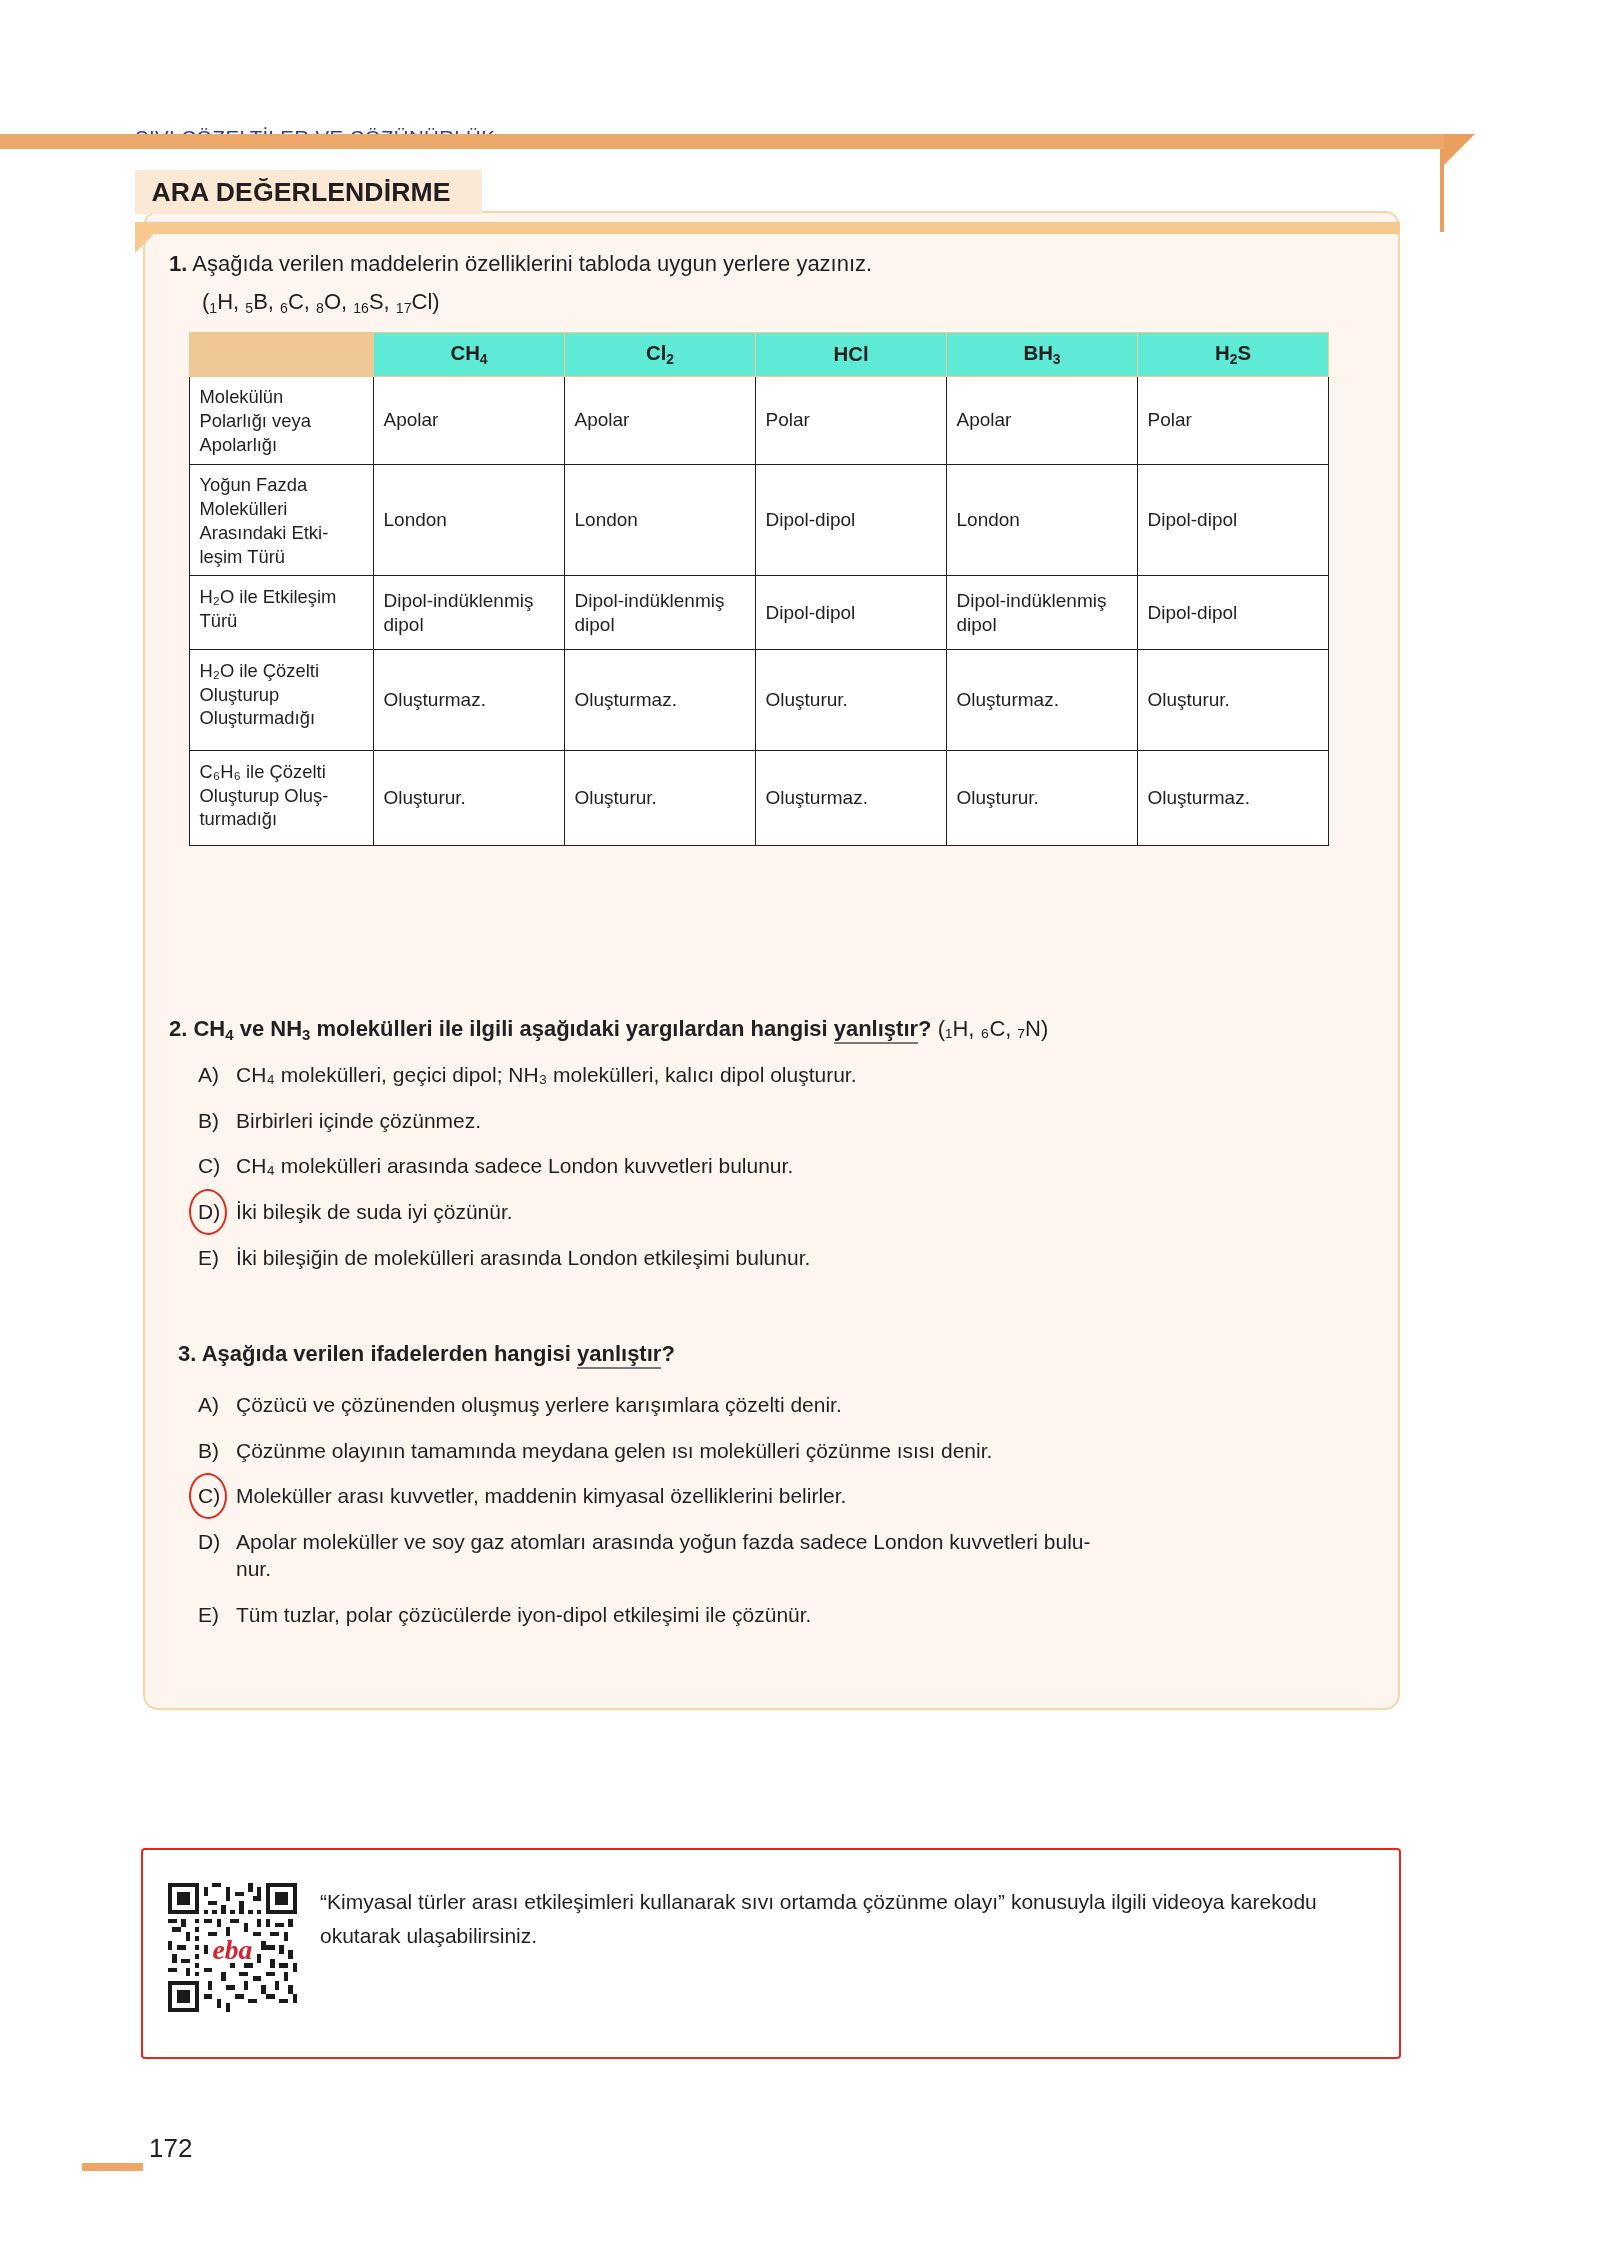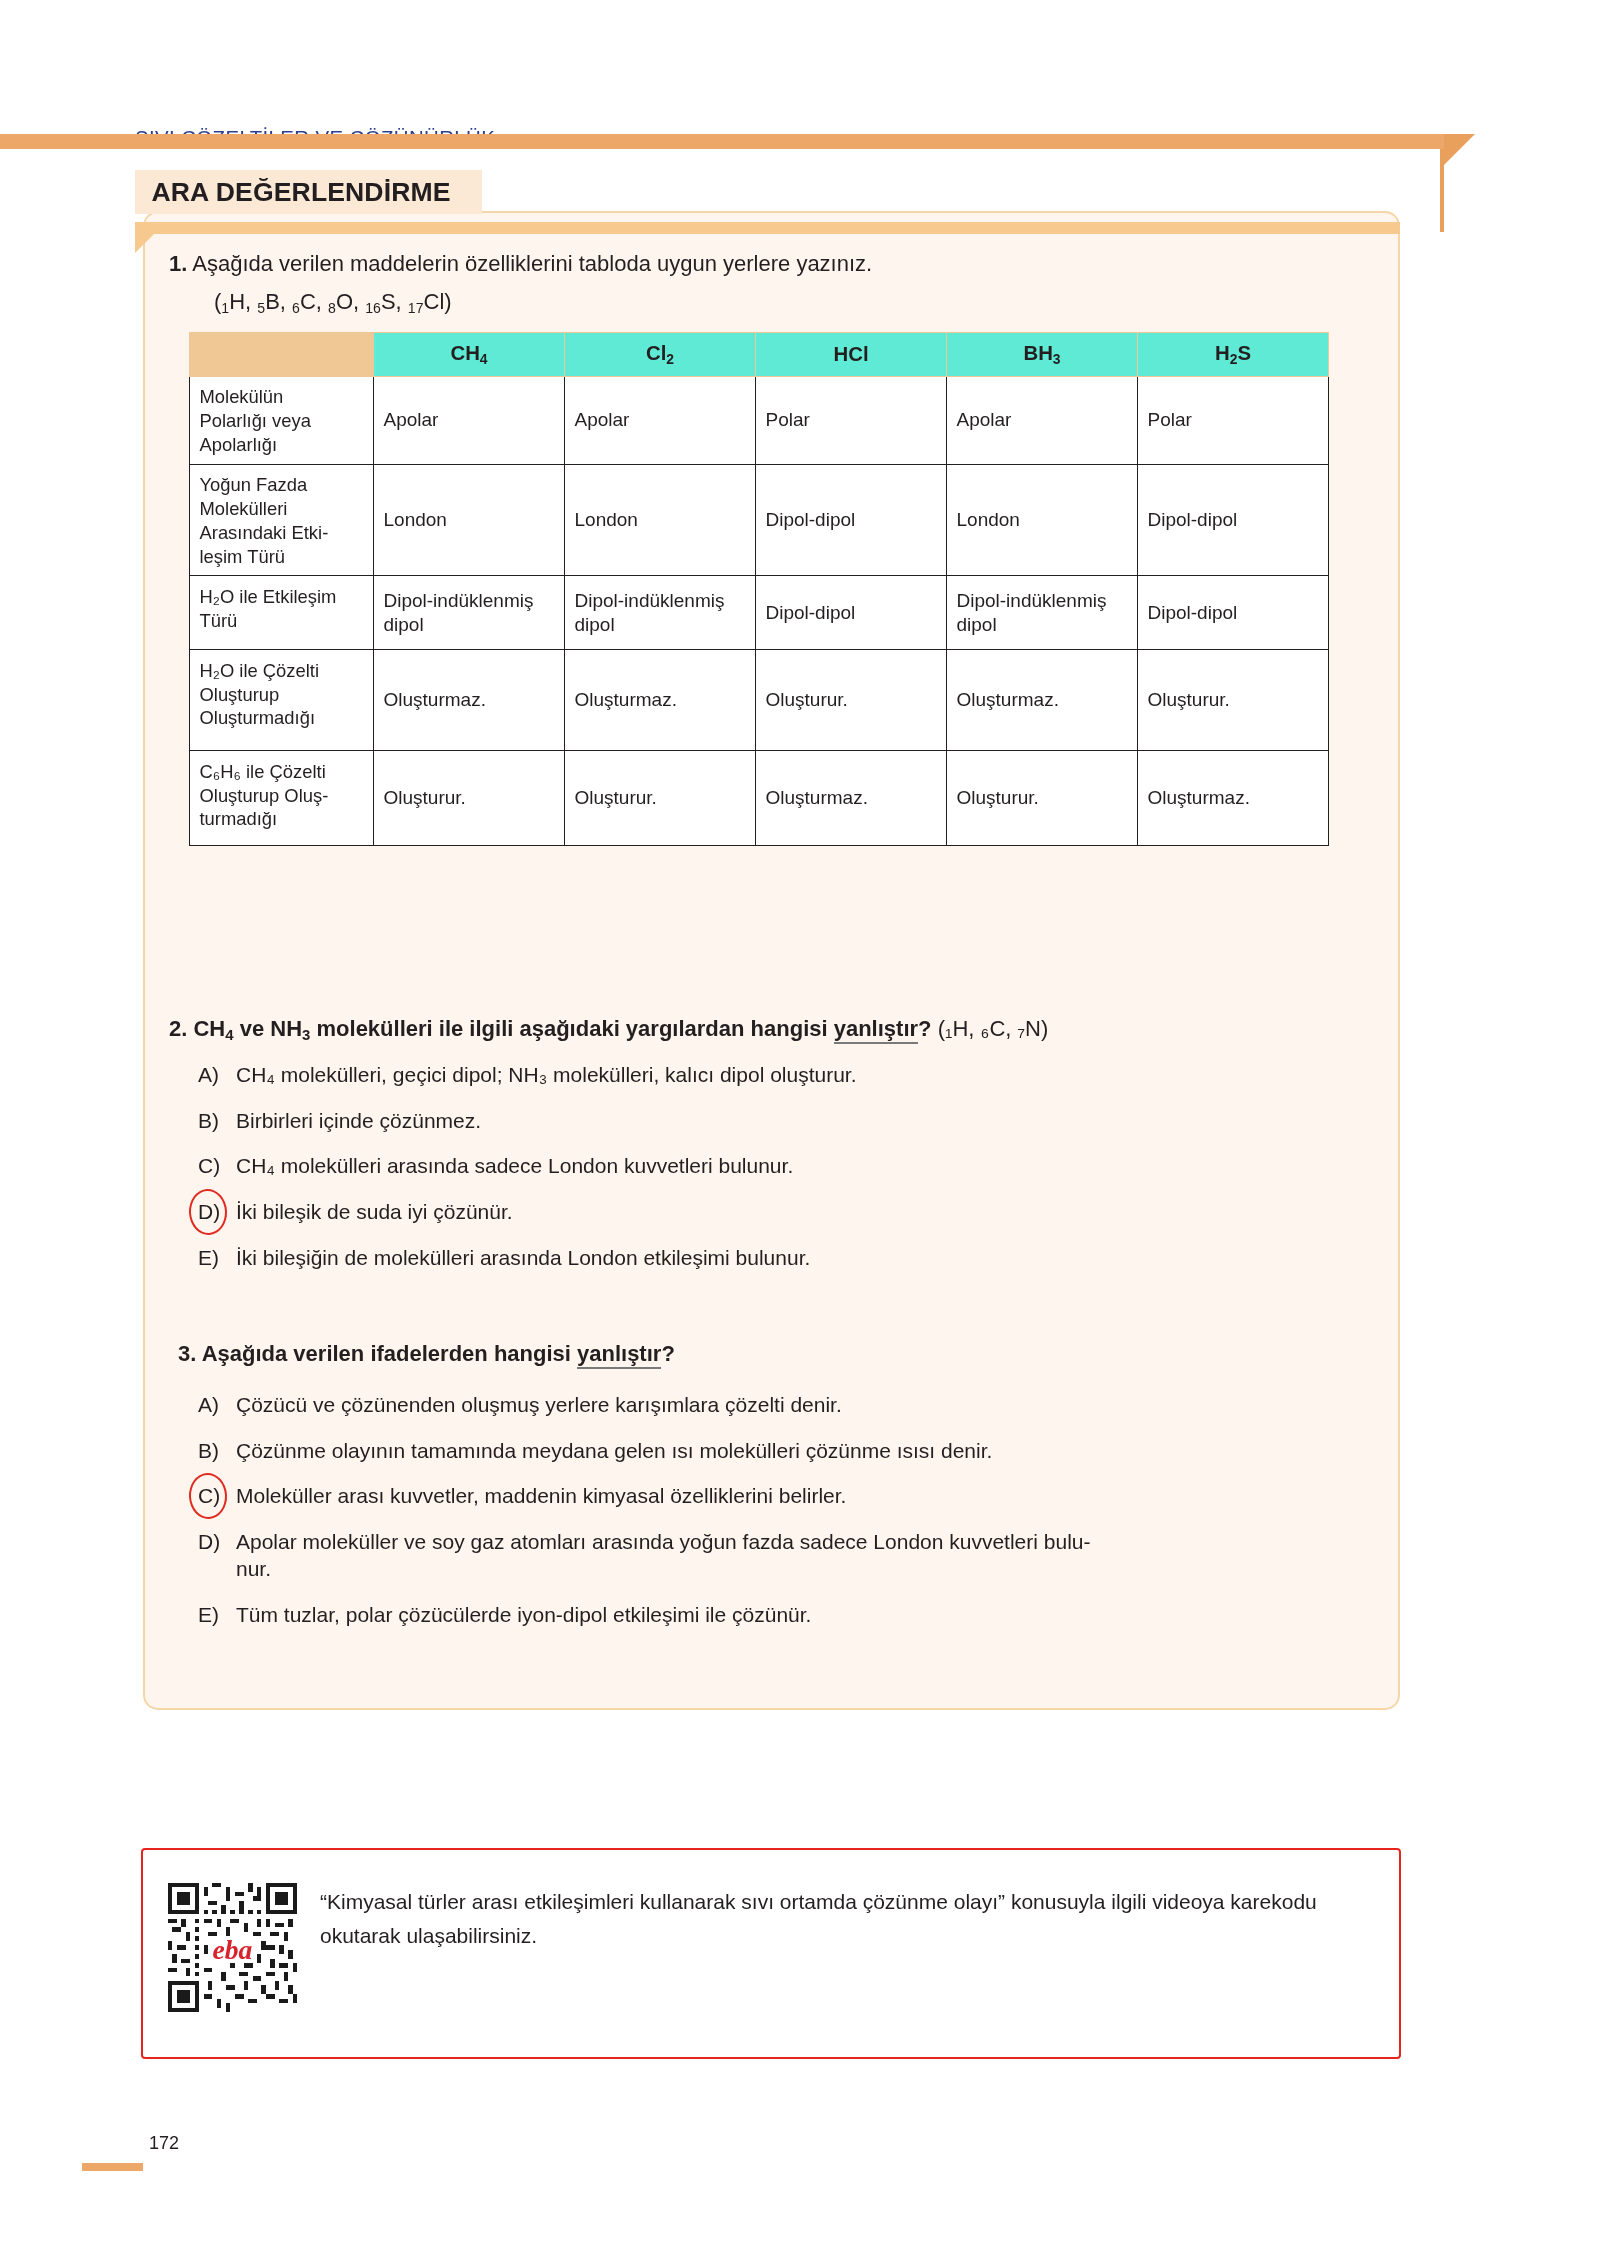--- a/index.html
+++ b/index.html
@@ -233,21 +233,21 @@
     left: 82px;
     top: 2163px;
     width: 61px;
     height: 7.5px;
     background: #eda869;
   }
   .page-num {
     position: absolute;
     left: 149px;
     top: 2133px;
-    font-size: 18px;
+    font-size: 26px;
     color: #231f20;
     text-align: center;
   }
 </style>
 </head>
 <body>
 
 <div class="running-head">SIVI ÇÖZELTİLER VE ÇÖZÜNÜRLÜK</div>
 
 <div class="top-bar"></div>
@@ -260,21 +260,21 @@
   <span class="tab-label">ARA DEĞERLENDİRME</span>
 </div>
 <div class="tab-underline"></div>
 <div class="tab-fold"></div>
 
 <div class="q q-stem" style="left:169px; top:249px; width:1172px;">
   <span class="q-num">1.</span>
   <span>Aşağıda verilen maddelerin özelliklerini tabloda uygun yerlere yazınız.</span>
 </div>
 
-<div class="q" style="left:214px; top:289px; font-size:22px;">
+<div class="q" style="left:202px; top:289px; font-size:22px;">
   <span>(</span><span class="pre-sub">1</span><span>H</span>, <span class="pre-sub">5</span><span>B</span>, <span class="pre-sub">6</span><span>C</span>, <span class="pre-sub">8</span><span>O</span>, <span class="pre-sub">16</span><span>S</span>, <span class="pre-sub">17</span><span>Cl</span><span>)</span>
 </div>
 
 <div class="tbl-wrap">
   <table class="ptable">
     <colgroup>
       <col class="c0">
         <col class="cx">
         <col class="cx">
         <col class="cx">

